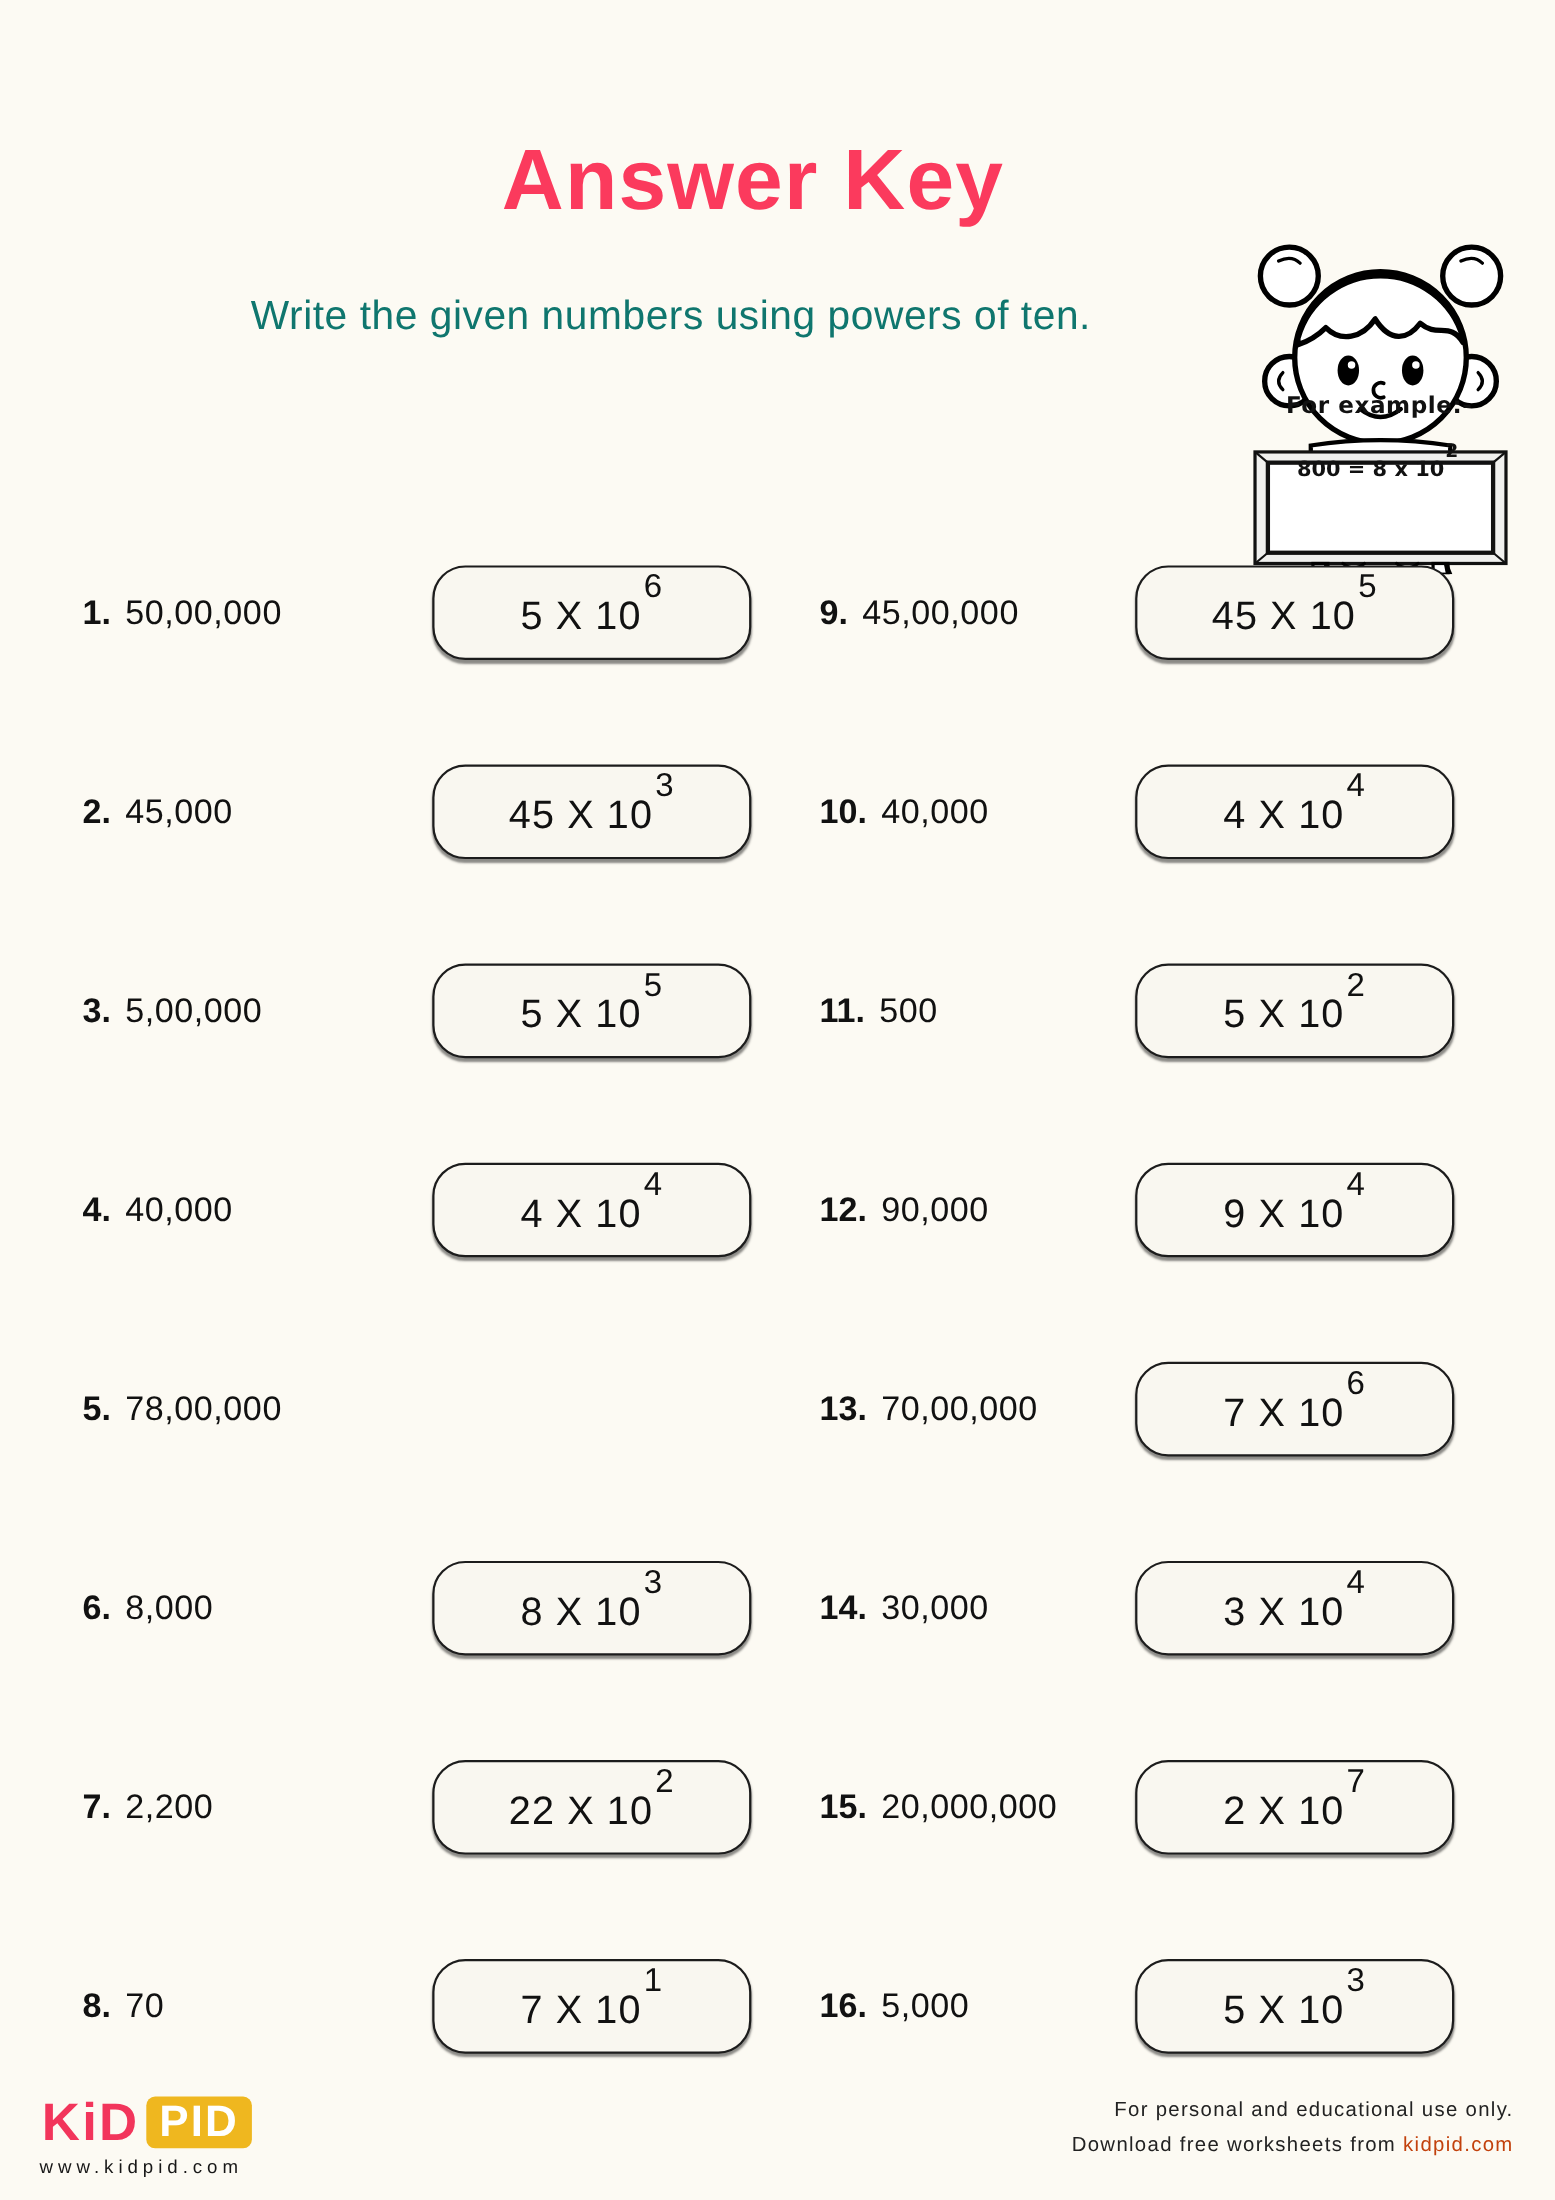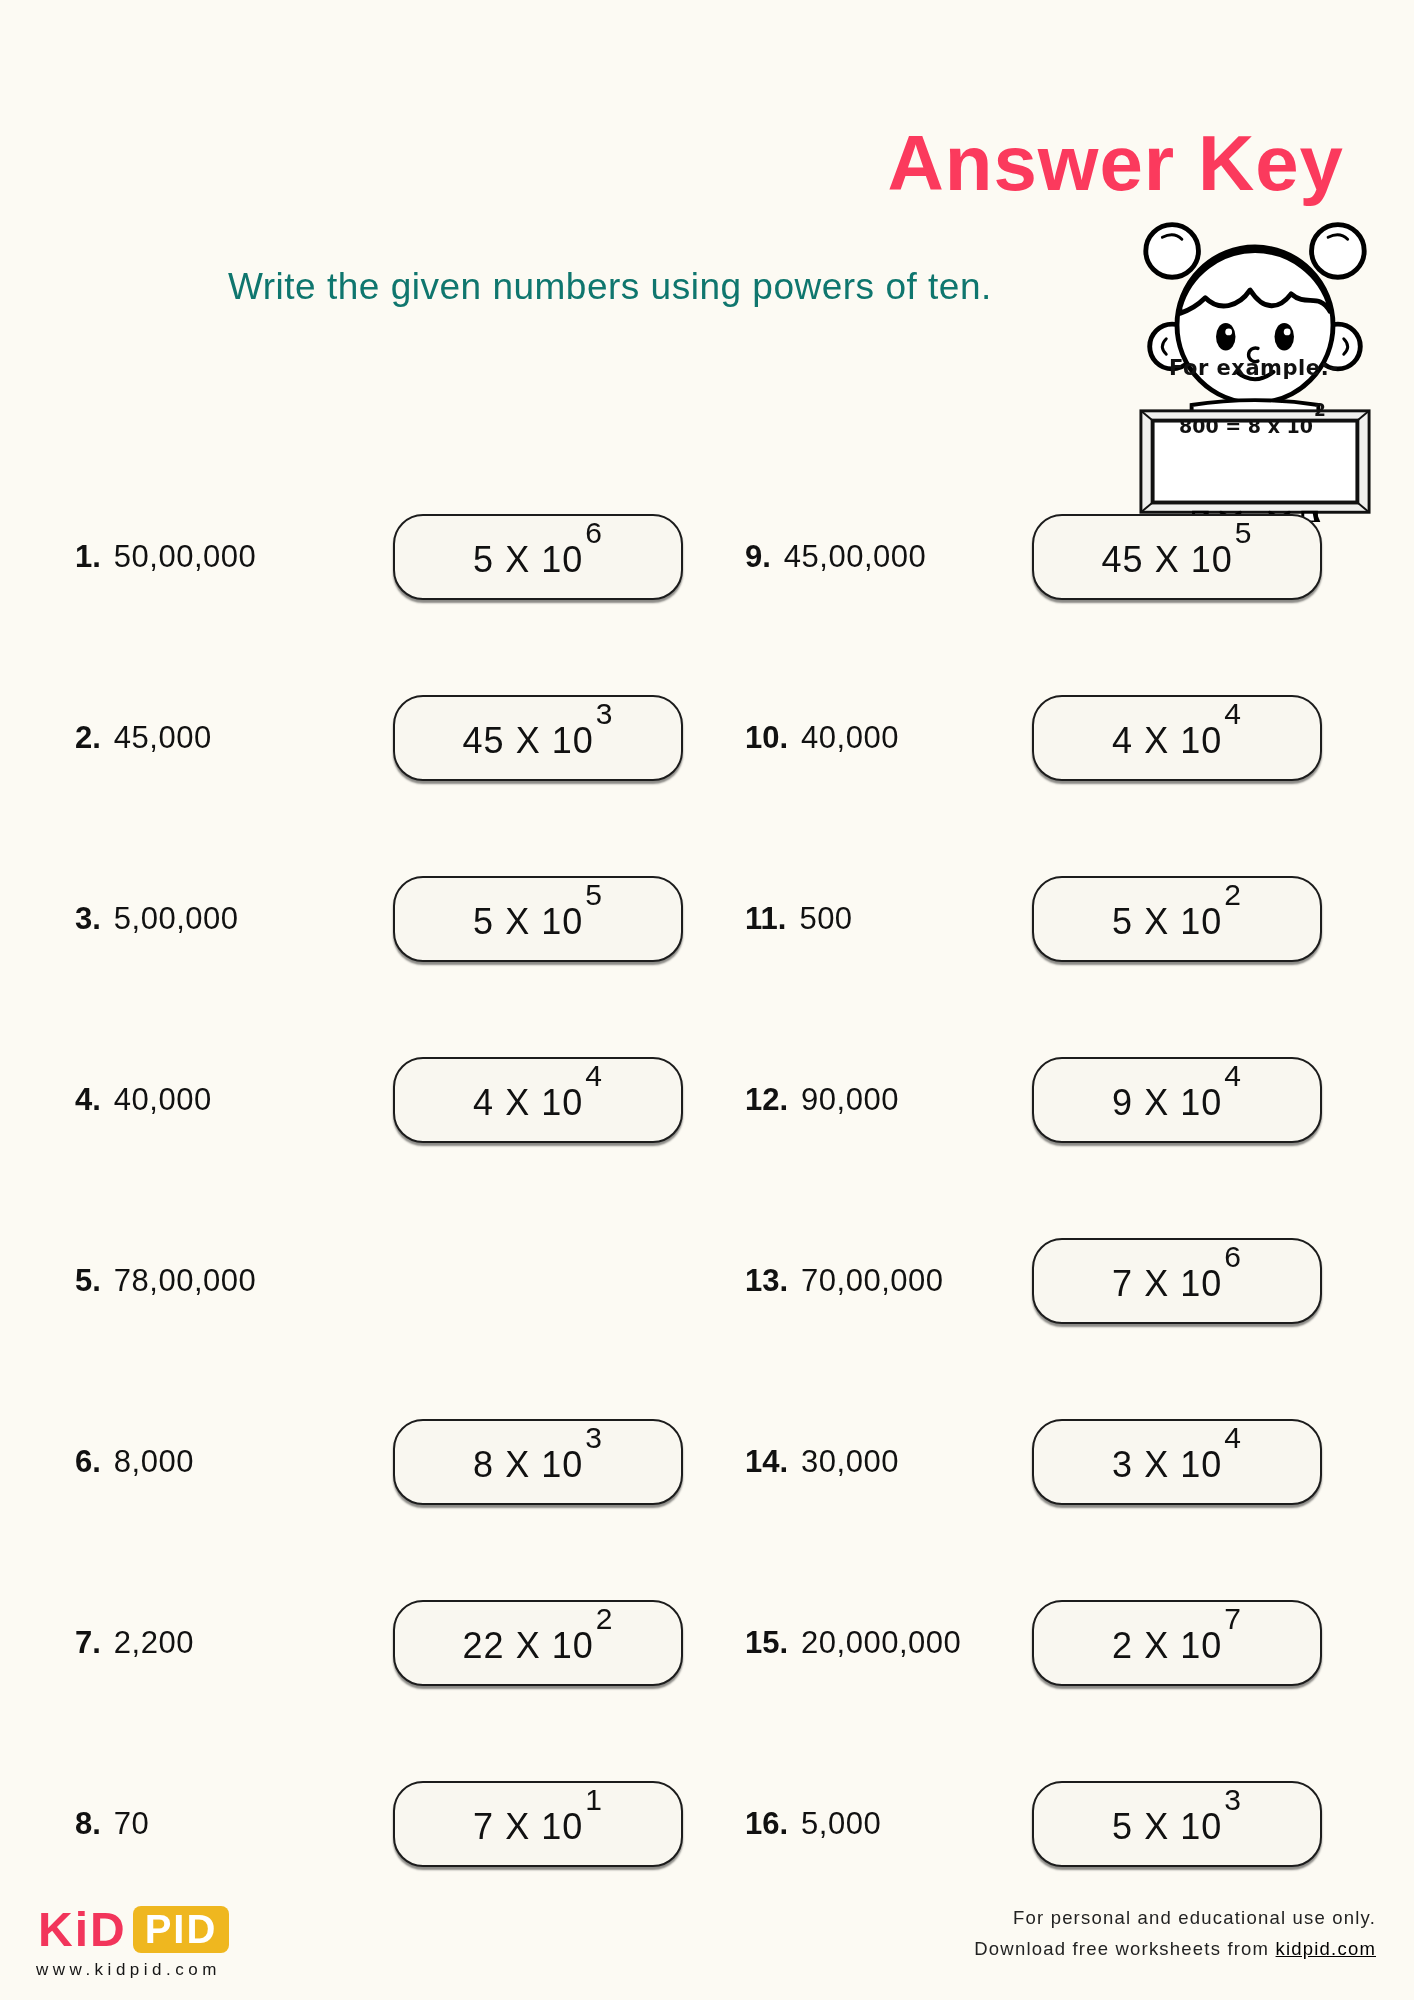--- a/index.html
+++ b/index.html
@@ -8,21 +8,21 @@
     position:relative;
     background:#FCFAF3;
     font-family:"Liberation Sans", sans-serif;
     color:#111;
     overflow:hidden;
   }
 
   
   .title {
     position:absolute; top:118px; left:0; width:1344px;
-    text-align:right;
+    text-align:center;
     font-size:78px; font-weight:800; letter-spacing:1px;padding-left:25px;
   }
   .subtitle {
     position:absolute; top:266px; left:228px;
     font-size:37px; font-weight:400; letter-spacing:0.5px; color:#0f766e;
   }
 
   
   .illustration {
     position:absolute; left:1133px; top:210px; width:244px; height:312px;
@@ -77,21 +77,21 @@
   }
   .website {
     position:absolute; left:36px; top:1960px;
     font-size:17px; letter-spacing:4.5px; color:#161616;
   }
   .usage {
     position:absolute; right:38px; top:1903px;
     text-align:right; font-size:18.5px; letter-spacing:1.2px;
     line-height:1.65; color:#222;
   }
-  .usage a, .usage .link { color:#000000; text-decoration:underline; cursor:pointer; }
+  .usage a, .usage .link { color:#c2410c; cursor:pointer; }
 </style>
 </head>
 <body style="background: rgb(252, 250, 243);">
 
 <h1 class="title" style="color: rgb(251, 58, 93);">Answer Key</h1>
 <div class="subtitle">Write the given numbers using powers of ten.</div>
 
 <div class="illustration">
   <svg viewBox="0 0 250 320" aria-hidden="true">
 

